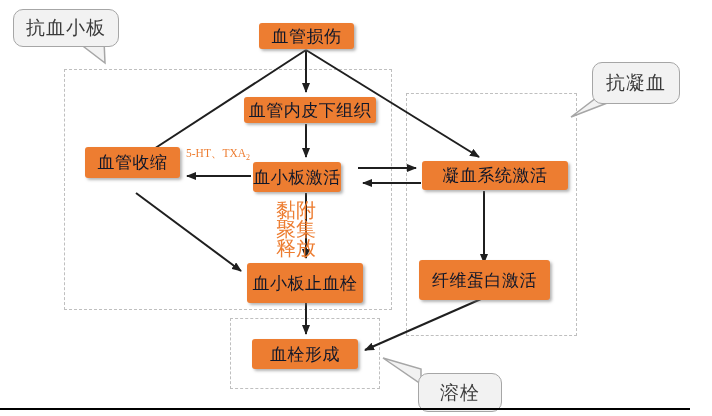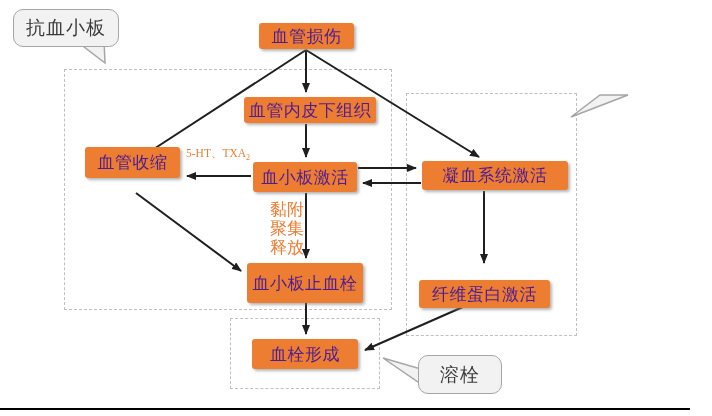--- a/index.html
+++ b/index.html
@@ -12,21 +12,21 @@
   }
   #arrow-layer{position:absolute;left:0;top:0;width:712px;height:416px;}
   .region{
     position:absolute;
     border:1px dashed #BFBFBF;
     background:transparent;
   }
   .node{
     position:absolute;
     background:#ED7D31;
-    color:#4c1d95;
+    color:#0f172a;
     border-radius:3px;
     display:flex;align-items:center;justify-content:center;
     font-size:17px;
     letter-spacing:0.5px;
     box-shadow:2px 2px 3px rgba(120,120,120,0.55);
     white-space:nowrap;
   }
   .callout{
     position:absolute;
     background:#F2F2F2;
@@ -38,21 +38,21 @@
     letter-spacing:1px;
     white-space:nowrap;
   }
   .edge-label{
     position:absolute;
     color:#ED7D31;
     white-space:nowrap;
   }
   #mediators-label{left:186px;top:146px;font-size:11.5px;font-family:Liberation Serif, serif;}
   #mediators-label sub{font-size:8px;}
-  #process-labels{left:270px;top:201px;font-size:17px;line-height:19px;font-family:Liberation Mono, monospace;}
+  #process-labels{left:276px;top:201px;font-size:20px;line-height:19px;}
   #process-labels span{display:block;}
   #bottom-rule{
     position:absolute;left:0;top:408px;width:690px;height:2px;
     background:#000000;
   }
 </style>
 </head>
 <body>
 
 <div id="canvas">
@@ -90,40 +90,43 @@
 
   <div class="node" style="left:259px;top:23px;width:95px;height:26px">
     <span>血管损伤</span>
   </div>
   <div class="node" style="left:244px;top:97px;width:132px;height:26px">
     <span>血管内皮下组织</span>
   </div>
   <div class="node" style="left:85px;top:147px;width:95px;height:31px">
     <span>血管收缩</span>
   </div>
-  <div class="node" style="left:253px;top:162px;width:104px;height:30px">
+  <div class="node" style="left:253px;top:162px;width:88px;height:30px">
     <span>血小板激活</span>
   </div>
   <div class="node" style="left:422px;top:161px;width:146px;height:29px">
     <span>凝血系统激活</span>
   </div>
   <div class="node" style="left:247px;top:263px;width:116px;height:40px">
     <span>血小板止血栓</span>
   </div>
-  <div class="node" style="left:419px;top:280px;width:131px;height:28px">
+  <div class="node" style="left:419px;top:260px;width:131px;height:40px">
     <span>纤维蛋白激活</span>
   </div>
   <div class="node" style="left:252px;top:339px;width:106px;height:30px">
     <span>血栓形成</span>
   </div>
 
   <div class="callout" style="left:13px;top:9px;width:104px;height:36px">
     <span>抗血小板</span>
   </div>
-  <div class="callout" style="left:418px;top:355px;width:82px;height:37px">
+  <div class="callout" style="left:592px;top:62px;width:86px;height:40px">
+    <span>抗凝血</span>
+  </div>
+  <div class="callout" style="left:418px;top:373px;width:82px;height:37px">
     <span>溶栓</span>
   </div>
 
   <div class="edge-label" id="mediators-label">
     <span>5-HT、TXA</span><sub>2</sub>
   </div>
   <div class="edge-label" id="process-labels">
     <span>黏附</span>
     <span>聚集</span>
     <span>释放</span>

